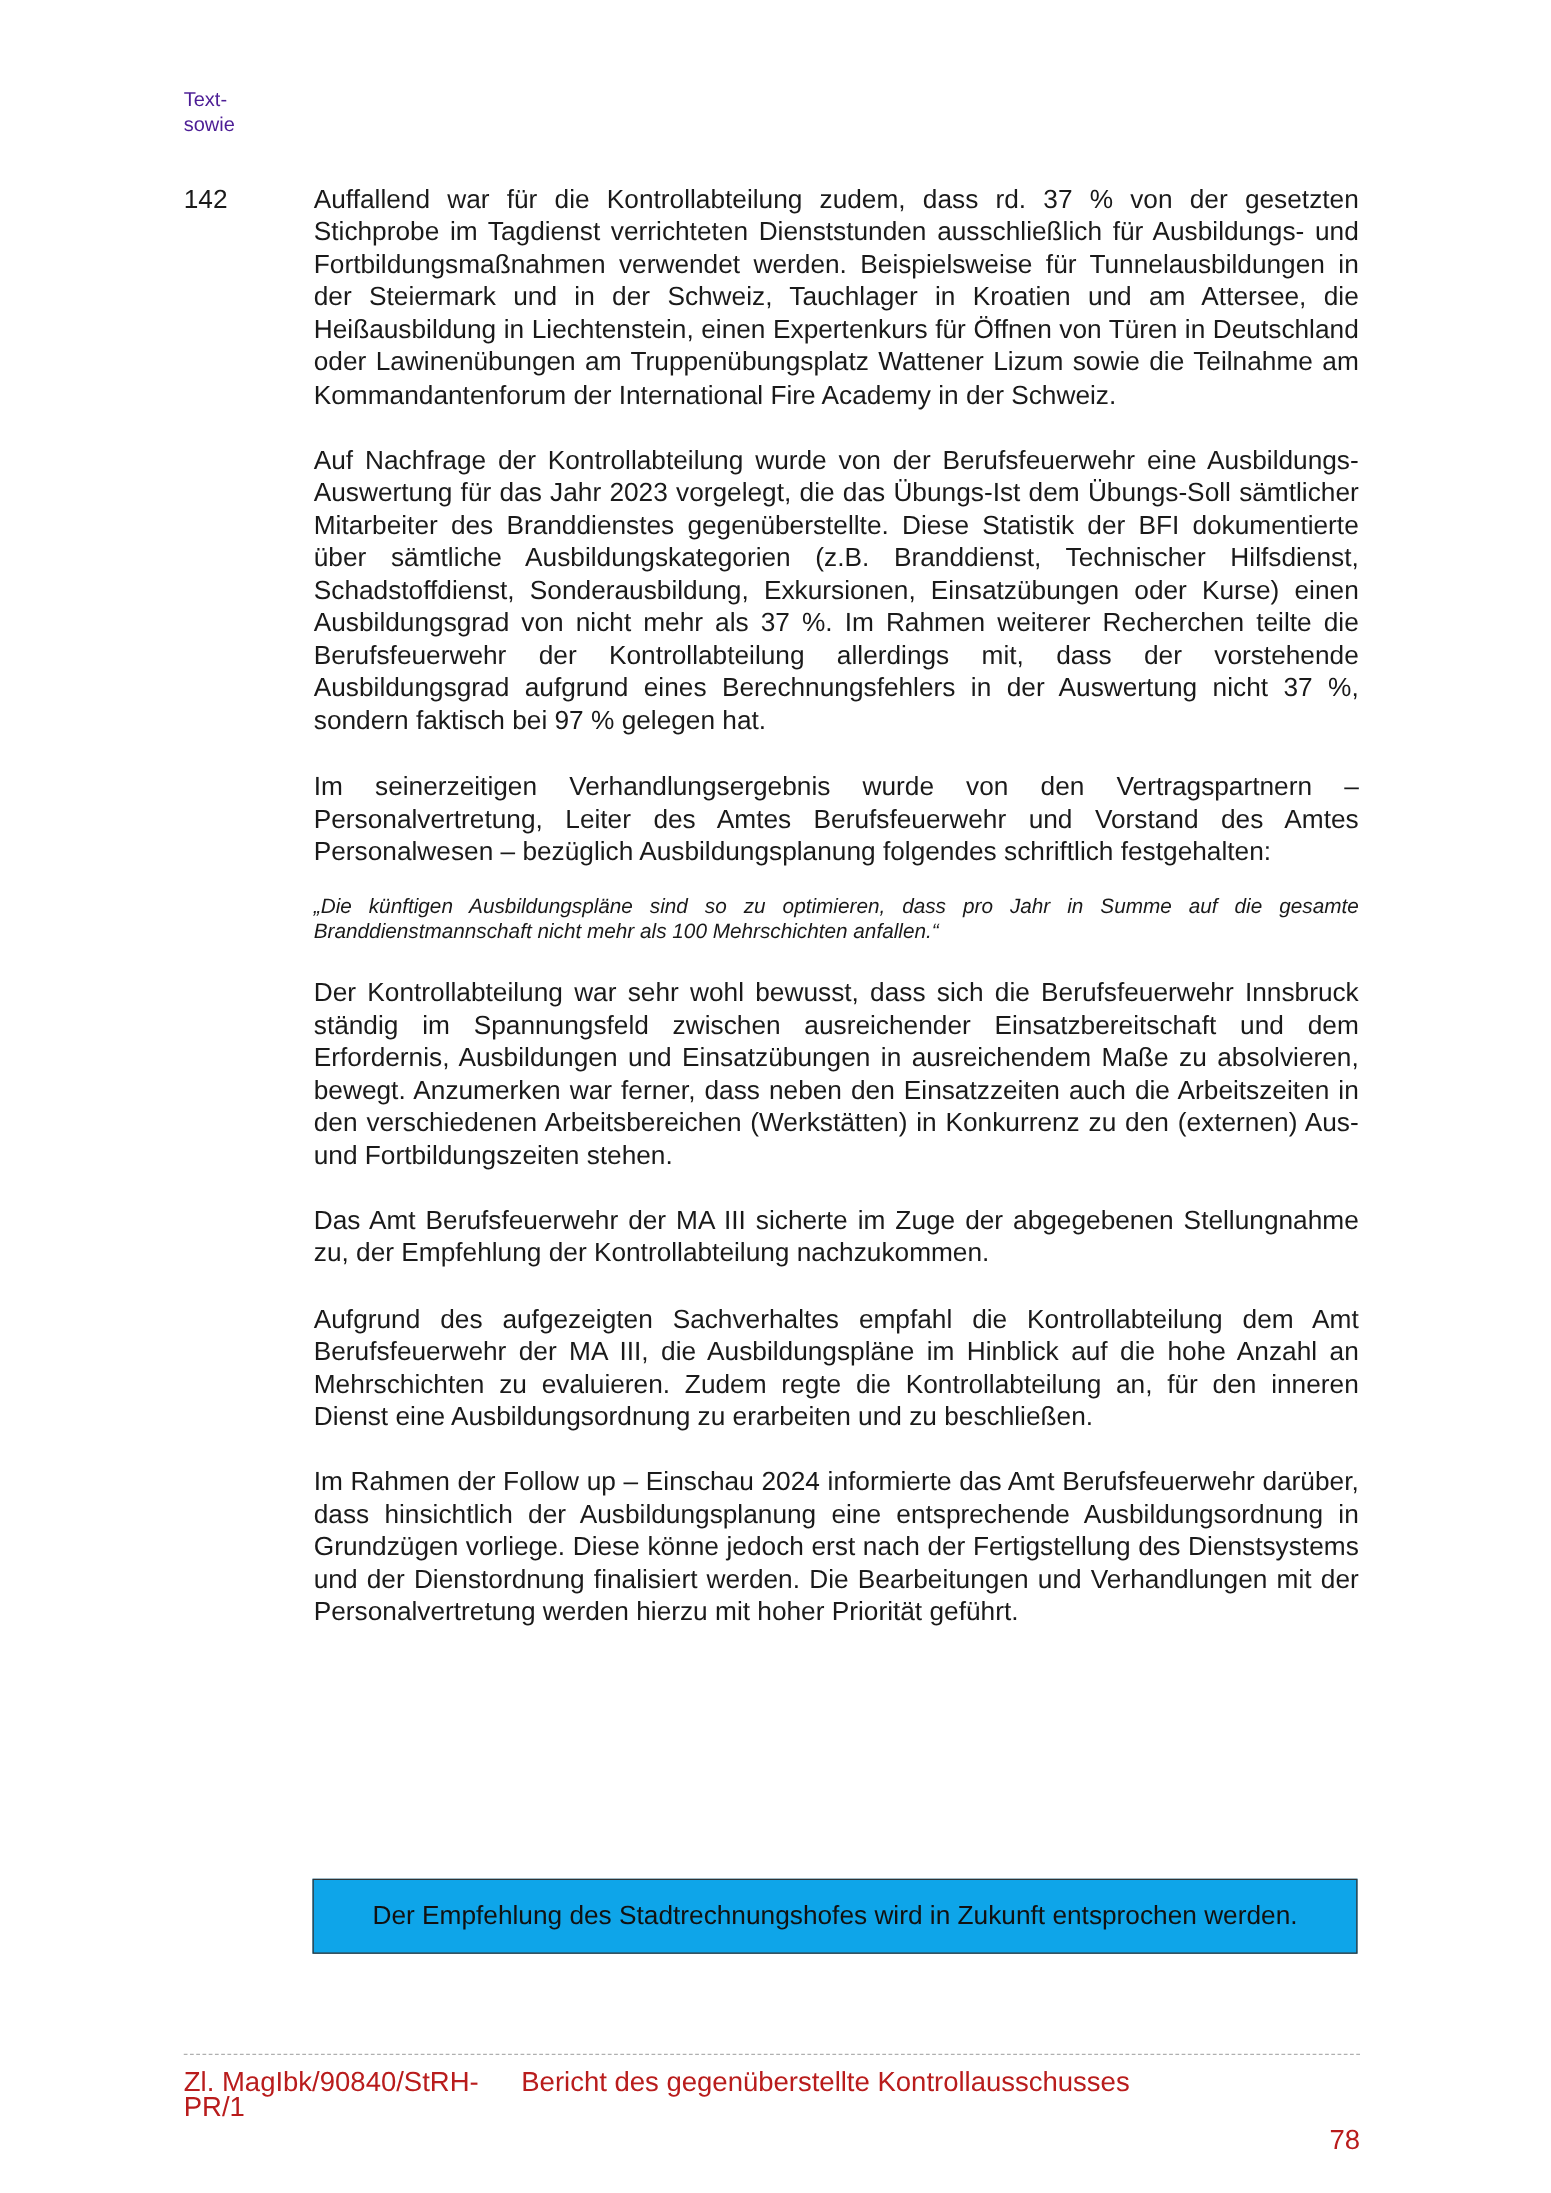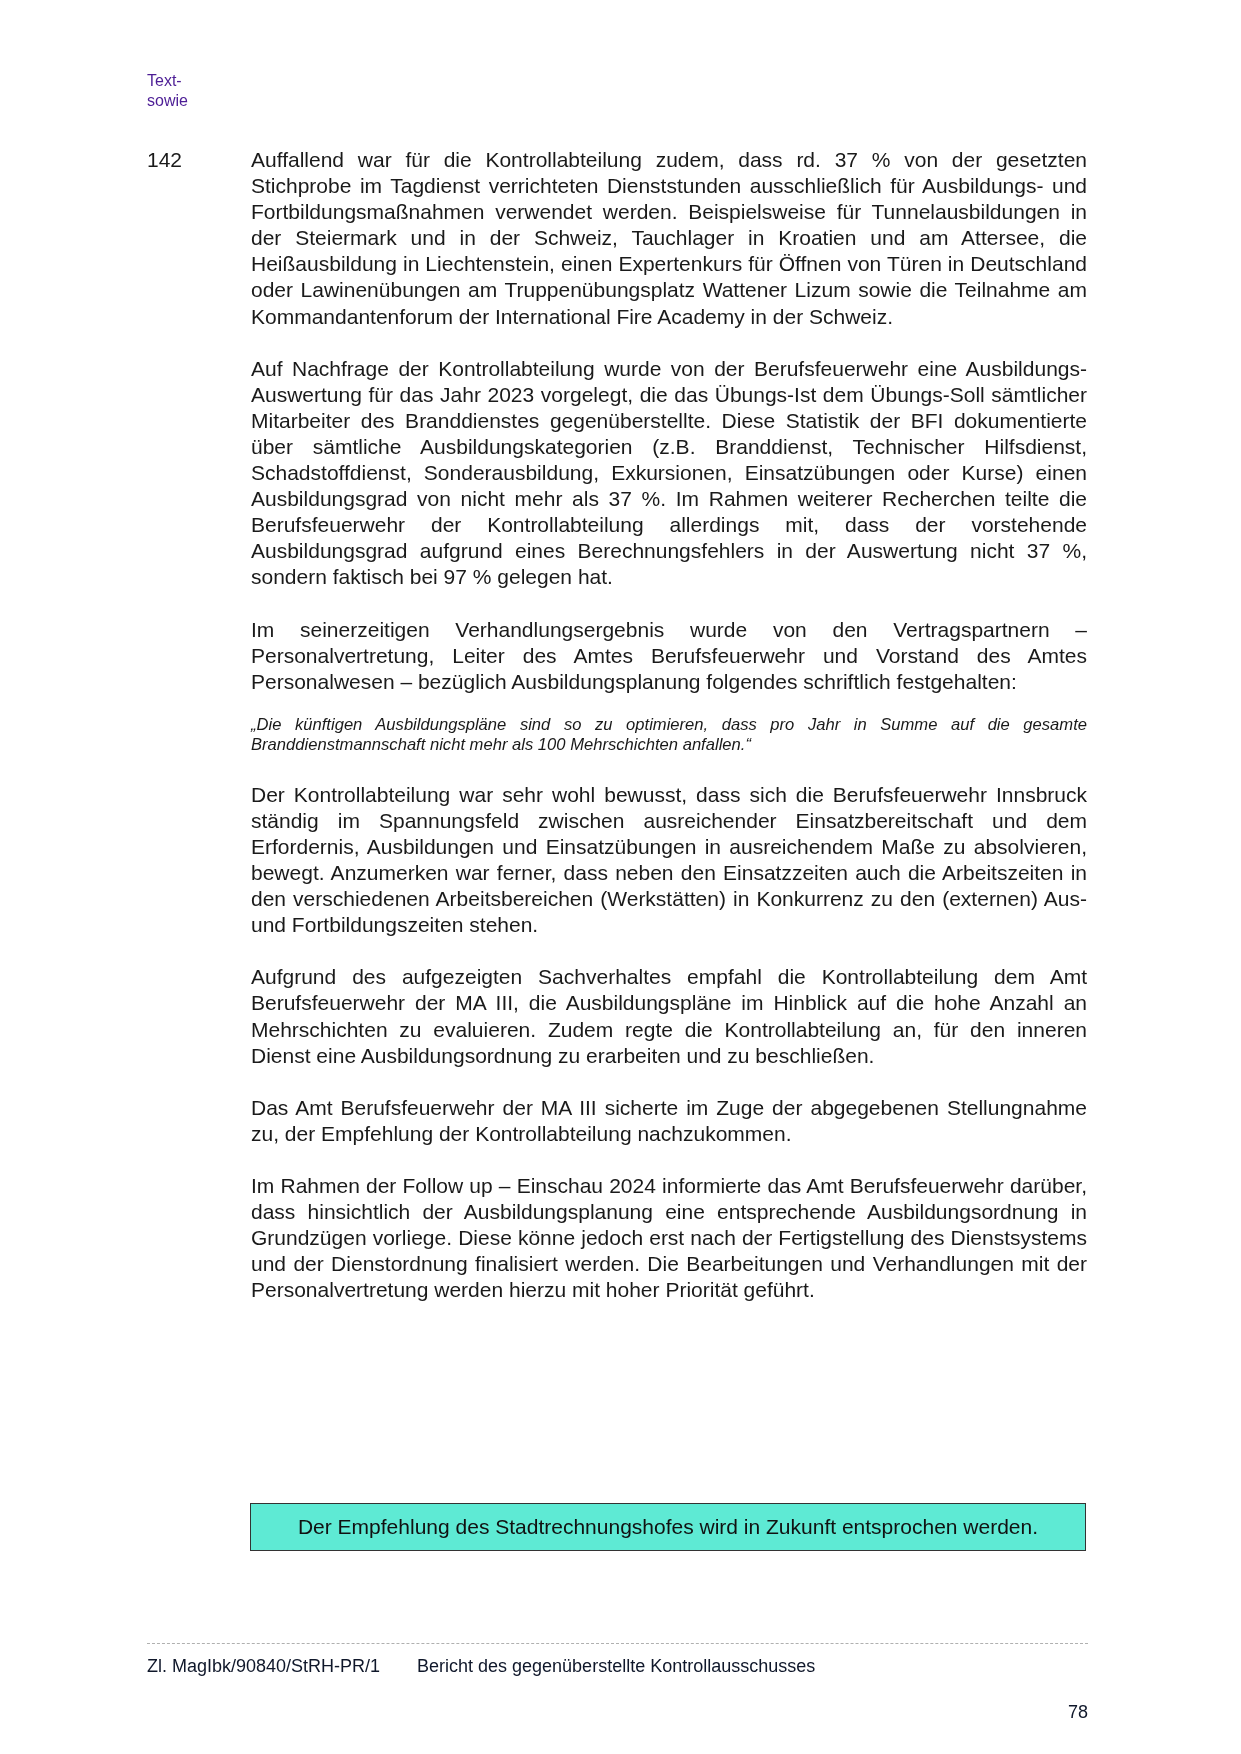--- a/index.html
+++ b/index.html
@@ -47,22 +47,22 @@
       font-style: italic;
       font-size: 16.6px;
       line-height: 20px;
       margin: -6px 0 27px 0;
     }
     .result-box {
       position: absolute;
       left: 250px;
       top: 1503px;
       width: 836px;
-      height: 48px;
-      background: #5eead4;
+      height: 60px;
+      background: #0ea5e9;
       border: 1.5px solid #333;
       box-sizing: border-box;
       display: flex;
       align-items: center;
       justify-content: center;
       font-size: 21px;
       color: #111;
     }
     .footer-rule {
       position: absolute;
@@ -70,23 +70,23 @@
       top: 1643px;
       width: 941px;
       height: 0;
       border-top: 1.5px dashed #b0b0b0;
     }
     .footer {
       position: absolute;
       left: 147px;
       top: 1656px;
       width: 941px;
-      font-size: 18px;
+      font-size: 22px;
       line-height: 20px;
-      color: #0f172a;
+      color: #b91c1c;
       display: flex;
       justify-content: space-between;
     }
     .footer .ref { width: 270px; }
     .footer .title { flex: 1; }
     .footer .page { text-align: right; margin-top: 46px; }
   </style>
 </head>
 <body>
 
@@ -96,22 +96,22 @@
 </div>
 
 <div class="tz-number">142</div>
 
 <div class="content">
   <p>Auffallend war für die Kontrollabteilung zudem, dass rd. 37 % von der gesetzten Stichprobe im Tagdienst verrichteten Dienststunden ausschließlich für Ausbildungs- und Fortbildungsmaßnahmen verwendet werden. Beispielsweise für Tunnelaus­bildungen in der Steiermark und in der Schweiz, Tauchlager in Kroatien und am Attersee, die Heißausbildung in Liechtenstein, einen Expertenkurs für Öffnen von Türen in Deutschland oder Lawinenübungen am Truppenübungsplatz Wattener Lizum sowie die Teilnahme am Kommandantenforum der International Fire Academy in der Schweiz.</p>
   <p>Auf Nachfrage der Kontrollabteilung wurde von der Berufsfeuerwehr eine Aus­bildungs-Auswertung für das Jahr 2023 vorgelegt, die das Übungs-Ist dem Übungs-Soll sämtlicher Mitarbeiter des Branddienstes gegenüberstellte. Diese Statistik der BFI dokumentierte über sämtliche Ausbildungskategorien (z.B. Branddienst, Tech­nischer Hilfsdienst, Schadstoffdienst, Sonderausbildung, Exkursionen, Einsatz­übungen oder Kurse) einen Ausbildungsgrad von nicht mehr als 37 %. Im Rahmen weiterer Recherchen teilte die Berufsfeuerwehr der Kontrollabteilung allerdings mit, dass der vorstehende Ausbildungsgrad aufgrund eines Berechnungsfehlers in der Auswertung nicht 37 %, sondern faktisch bei 97 % gelegen hat.</p>
   <p>Im seinerzeitigen Verhandlungsergebnis wurde von den Vertragspartnern – Personalvertretung, Leiter des Amtes Berufsfeuerwehr und Vorstand des Amtes Personalwesen – bezüglich Ausbildungsplanung folgendes schriftlich festgehalten:</p>
   <p class="quote">„Die künftigen Ausbildungspläne sind so zu optimieren, dass pro Jahr in Summe auf die gesamte Branddienstmannschaft nicht mehr als 100 Mehrschichten anfallen.“</p>
   <p>Der Kontrollabteilung war sehr wohl bewusst, dass sich die Berufsfeuerwehr Inns­bruck ständig im Spannungsfeld zwischen ausreichender Einsatzbereitschaft und dem Erfordernis, Ausbildungen und Einsatzübungen in ausreichendem Maße zu absolvieren, bewegt. Anzumerken war ferner, dass neben den Einsatzzeiten auch die Arbeitszeiten in den verschiedenen Arbeitsbereichen (Werkstätten) in Kon­kurrenz zu den (externen) Aus- und Fortbildungszeiten stehen.</p>
+  <p>Das Amt Berufsfeuerwehr der MA III sicherte im Zuge der abgegebenen Stellungnahme zu, der Empfehlung der Kontrollabteilung nachzukommen.</p>
   <p>Aufgrund des aufgezeigten Sachverhaltes empfahl die Kontrollabteilung dem Amt Berufsfeuerwehr der MA III, die Ausbildungspläne im Hinblick auf die hohe Anzahl an Mehrschichten zu evaluieren. Zudem regte die Kontrollabteilung an, für den inneren Dienst eine Ausbildungsordnung zu erarbeiten und zu beschließen.</p>
-  <p>Das Amt Berufsfeuerwehr der MA III sicherte im Zuge der abgegebenen Stellungnahme zu, der Empfehlung der Kontrollabteilung nachzukommen.</p>
   <p>Im Rahmen der Follow up – Einschau 2024 informierte das Amt Berufsfeuerwehr darüber, dass hinsichtlich der Ausbildungsplanung eine entsprechende Ausbil­dungsordnung in Grundzügen vorliege. Diese könne jedoch erst nach der Fertig­stellung des Dienstsystems und der Dienstordnung finalisiert werden. Die Bear­beitungen und Verhandlungen mit der Personalvertretung werden hierzu mit hoher Priorität geführt.</p>
 </div>
 
 <div class="result-box">
   <span>Der Empfehlung des Stadtrechnungshofes wird in Zukunft entsprochen werden.</span>
 </div>
 
 <div class="footer-rule"></div>
 
 <div class="footer">

